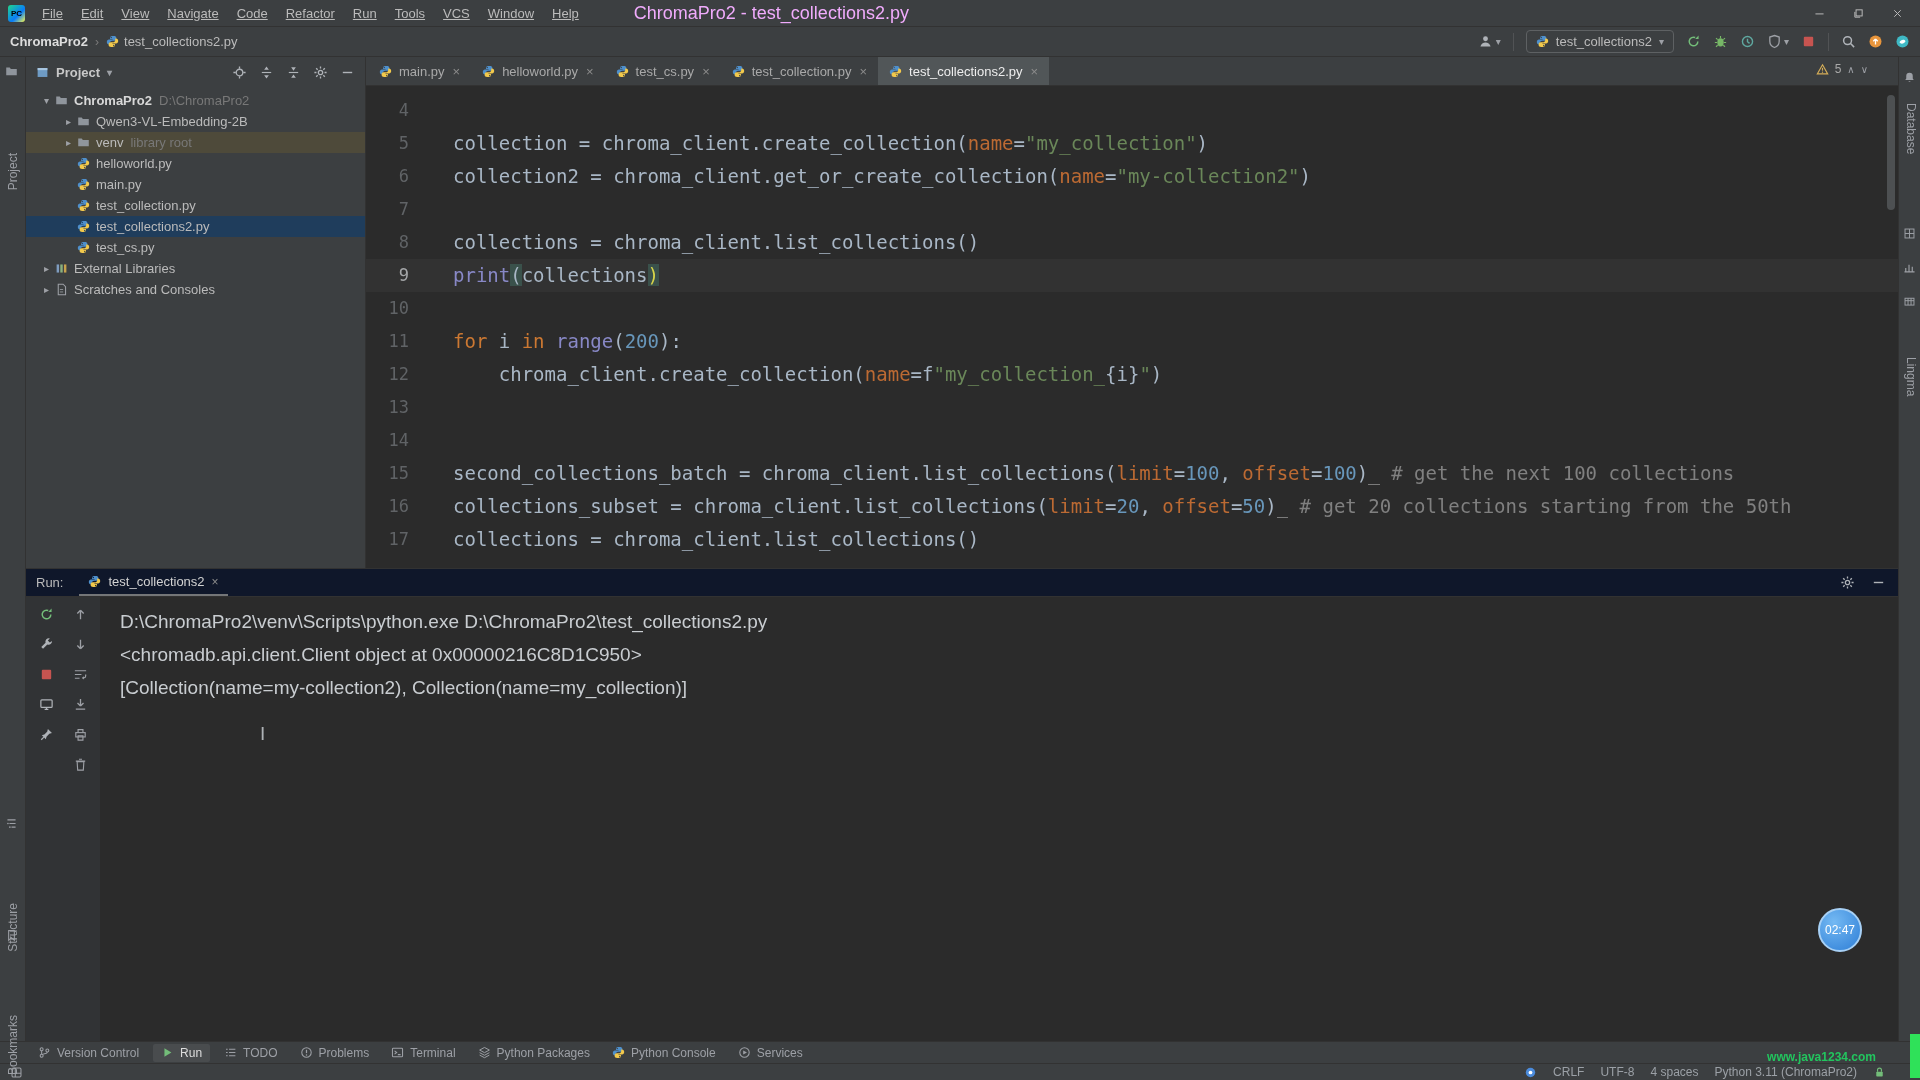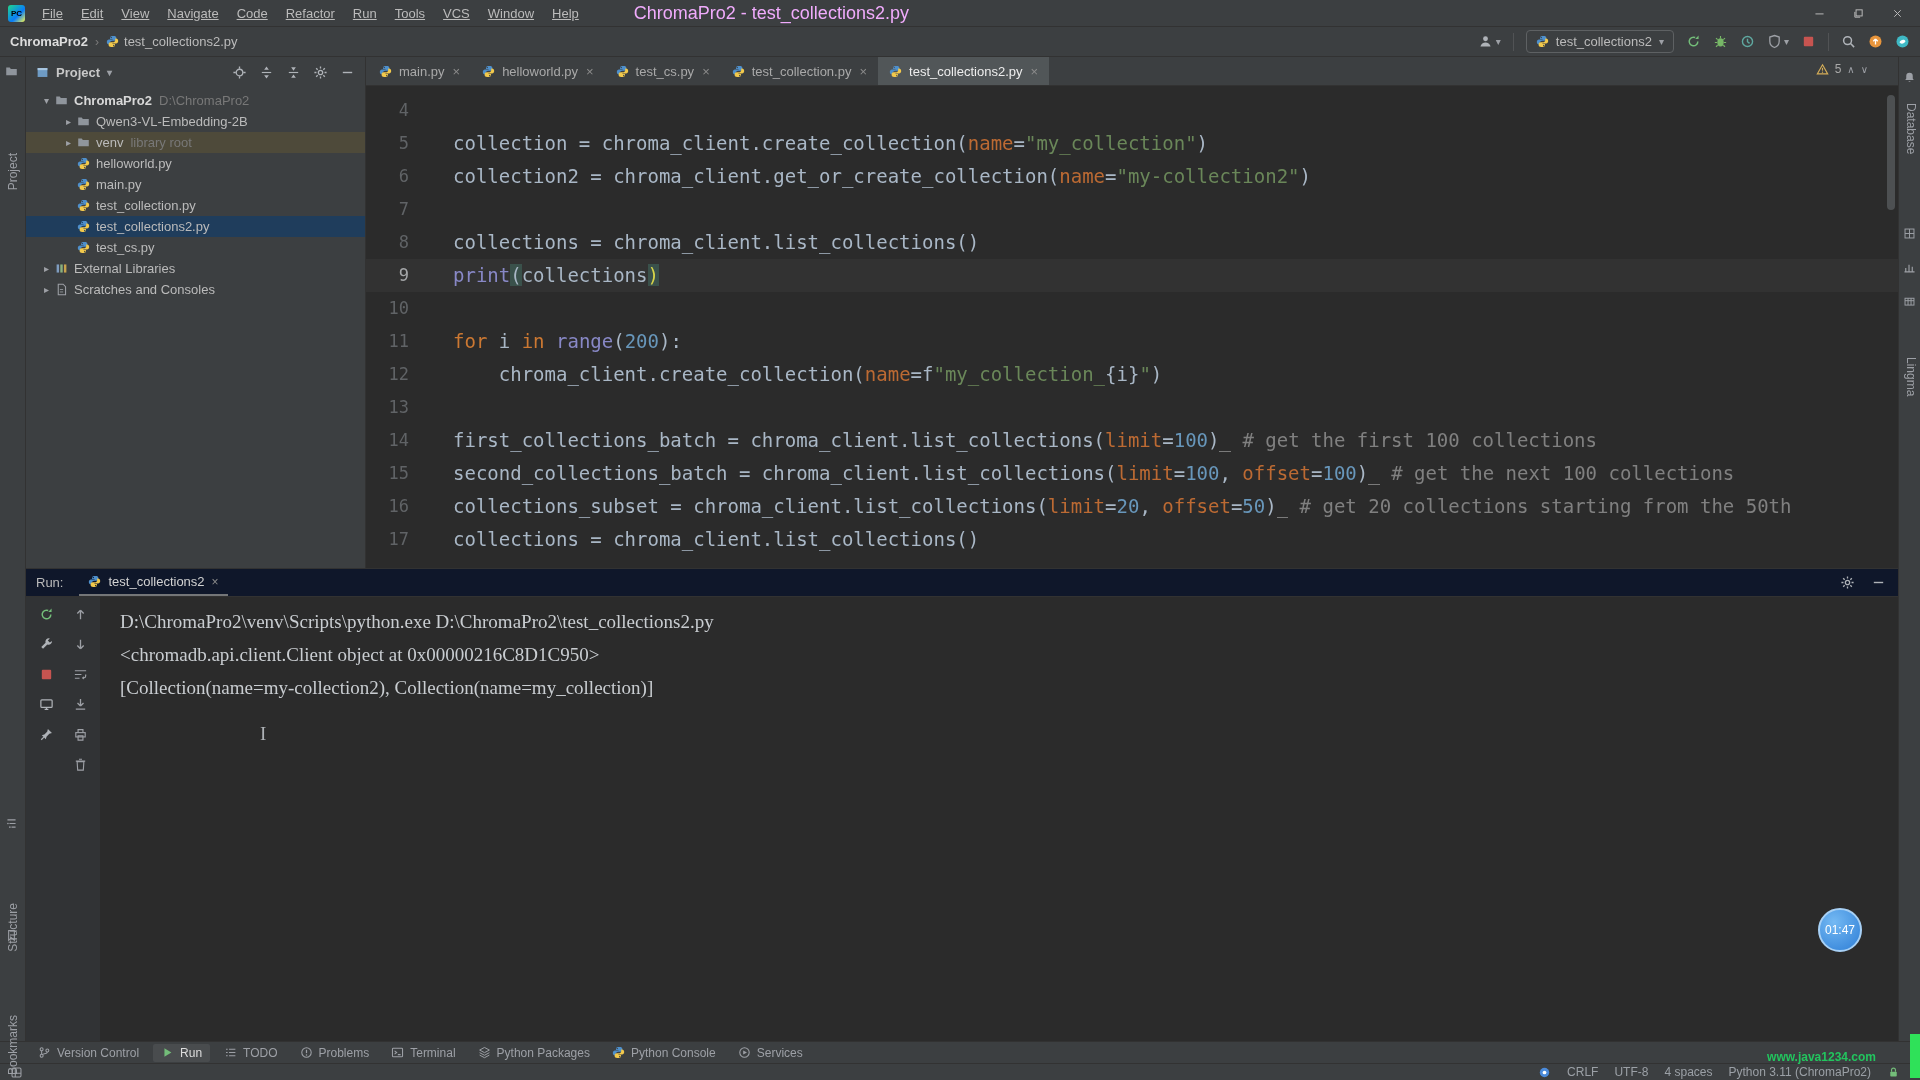--- a/index.html
+++ b/index.html
@@ -80,29 +80,29 @@
   
   .run-panel { grid-column:2; grid-row:4; background:#2B2B2B; border-top:1px solid #323232; display:flex; flex-direction:column; min-height:0; }
   .run-header { height:28px; background:#0f172a; border-bottom:1px solid #323232; display:flex; align-items:center; padding:0 12px 0 10px; }
   .run-label { color:#BBBBBB; font-size:13px; margin-right:16px; }
   .run-tab { display:flex; align-items:center; gap:7px; height:27px; padding:0 9px; border-bottom:2px solid #747678; color:#D2D2D2; font-size:13px; }
   .run-tab .x { color:#8C8C8C; font-size:12px; }
   .run-hdr-right { margin-left:auto; display:flex; gap:16px; }
   .run-body { flex:1; display:flex; min-height:0; }
   .run-strip { width:74px; background:#313335; display:flex; justify-content:center; gap:12px; padding-top:10px; }
   .strip-col { display:flex; flex-direction:column; gap:15px; align-items:center; width:22px; }
-  .console { flex:1; position:relative; font-family:Liberation Serif, serif; font-size:19px; line-height:33px; color:#C9CDD1; padding:8px 17px 0 20px; white-space:pre; }
+  .console { flex:1; position:relative; font-family:Liberation Sans, sans-serif; font-size:19px; line-height:33px; color:#C9CDD1; padding:8px 17px 0 20px; white-space:pre; }
   .ibeam { position:absolute; left:160px; top:120px; color:#AEB2B6; font-size:19px; }
 
   
   .tw-bar { grid-column:1/4; display:flex; align-items:center; gap:6px; background:#3C3F41; border-top:1px solid #323232; padding-left:30px; }
   .twb { display:flex; align-items:center; gap:6px; padding:2px 8px; font-size:12px; color:#9DA0A6; border-radius:2px; }
   .twb.active { background:#494C4E; color:#DDDDDD; }
   .statusbar { grid-column:1/4; display:flex; align-items:center; background:#3C3F41; border-top:1px solid #323232; padding:0 10px; font-size:12px; color:#9BA0A6; }
-  .sb-right { margin-left:auto; display:flex; align-items:center; gap:16px; padding-right:10px; }
+  .sb-right { margin-left:auto; display:flex; align-items:center; gap:16px; padding-right:24px; }
 
   
   .watermark { position:absolute; right:44px; bottom:16px; color:#22c55e; font-weight:bold; font-size:12px; z-index:6; }
   .timer { position:absolute; left:1818px; top:908px; width:44px; height:44px; border-radius:50%; z-index:6;
            background:radial-gradient(circle at 35% 30%, #74B9F3, #2E7ED6); border:2px solid #A7D0F5;
            color:#fff; font-size:12px; display:flex; align-items:center; justify-content:center; }
   .green-strip { position:absolute; right:0; bottom:2px; width:10px; height:44px; background:#2FE159; z-index:7; }
 </style>
 </head>
 <body>
@@ -465,21 +465,21 @@
           <div class="cl"><span class="ln">4</span><span class="ct"></span></div>
           <div class="cl"><span class="ln">5</span><span class="ct"><span class="d">collection = chroma_client.create_collection(</span><span class="p">name</span><span class="d">=</span><span class="s">"my_collection"</span><span class="d">)</span></span></div>
           <div class="cl"><span class="ln">6</span><span class="ct"><span class="d">collection2 = chroma_client.get_or_create_collection(</span><span class="p">name</span><span class="d">=</span><span class="s">"my-collection2"</span><span class="d">)</span></span></div>
           <div class="cl"><span class="ln">7</span><span class="ct"></span></div>
           <div class="cl"><span class="ln">8</span><span class="ct"><span class="d">collections = chroma_client.list_collections()</span></span></div>
           <div class="cl current"><span class="ln">9</span><span class="ct"><span class="b">print</span><span class="hl">(</span><span class="d">collections</span><span class="hly">)</span></span></div>
           <div class="cl"><span class="ln">10</span><span class="ct"></span></div>
           <div class="cl"><span class="ln">11</span><span class="ct"><span class="k">for</span><span class="d"> i </span><span class="k">in</span><span class="d"> </span><span class="b">range</span><span class="d">(</span><span class="n">200</span><span class="d">):</span></span></div>
           <div class="cl"><span class="ln">12</span><span class="ct"><span class="d">    chroma_client.create_collection(</span><span class="p">name</span><span class="d">=f</span><span class="s">"my_collection_</span><span class="d">{i}</span><span class="s">"</span><span class="d">)</span></span></div>
           <div class="cl"><span class="ln">13</span><span class="ct"></span></div>
-          <div class="cl"><span class="ln">14</span><span class="ct"><span class="d">first_collections_batch = chroma_client.list_collections(</span><span class="p">limit</span><span class="d">=</span><span class="n">100</span><span class="d">)</span><span class="u"> </span><span class="d"> </span><span class="c"># get the first 100 collections</span></span></div>
+          <div class="cl"><span class="ln">14</span></div>
           <div class="cl"><span class="ln">15</span><span class="ct"><span class="d">second_collections_batch = chroma_client.list_collections(</span><span class="p">limit</span><span class="d">=</span><span class="n">100</span><span class="d">, </span><span class="p">offset</span><span class="d">=</span><span class="n">100</span><span class="d">)</span><span class="u"> </span><span class="d"> </span><span class="c"># get the next 100 collections</span></span></div>
           <div class="cl"><span class="ln">16</span><span class="ct"><span class="d">collections_subset = chroma_client.list_collections(</span><span class="p">limit</span><span class="d">=</span><span class="n">20</span><span class="d">, </span><span class="p">offset</span><span class="d">=</span><span class="n">50</span><span class="d">)</span><span class="u"> </span><span class="d"> </span><span class="c"># get 20 collections starting from the 50th</span></span></div>
           <div class="cl"><span class="ln">17</span><span class="ct"><span class="d">collections = chroma_client.list_collections()</span></span></div>
         </div>
       <div class="insp">
         <span class="icon sm" id="insp-icon">
             <svg viewBox="0 0 16 16" xmlns="http://www.w3.org/2000/svg">
               <path d="M8 2.2 14.4 13.4H1.6z" fill="none" stroke="#D6AE58" stroke-width="1.4"></path>
               <path d="M8 6v3.4" stroke="#D6AE58" stroke-width="1.4"></path>
               <circle cx="8" cy="11.3" r=".8" fill="#D6AE58"></circle>
@@ -718,15 +718,15 @@
         <span class="icon sm">
           <svg viewBox="0 0 16 16" xmlns="http://www.w3.org/2000/svg">
             <rect x="4" y="7" width="8" height="6" rx="1" fill="#73BD79"></rect>
             <path d="M5.6 7V5a2.4 2.4 0 0 1 4.8 0v2" fill="none" stroke="#73BD79" stroke-width="1.4"></path>
           </svg>
         </span>
       </span>
   </div>
 
   <div class="watermark">www.java1234.com</div>
-  <div class="timer">01:47</div>
+  <div class="timer">02:47</div>
   <div class="green-strip"></div>
 </div>
 
 </body></html>

